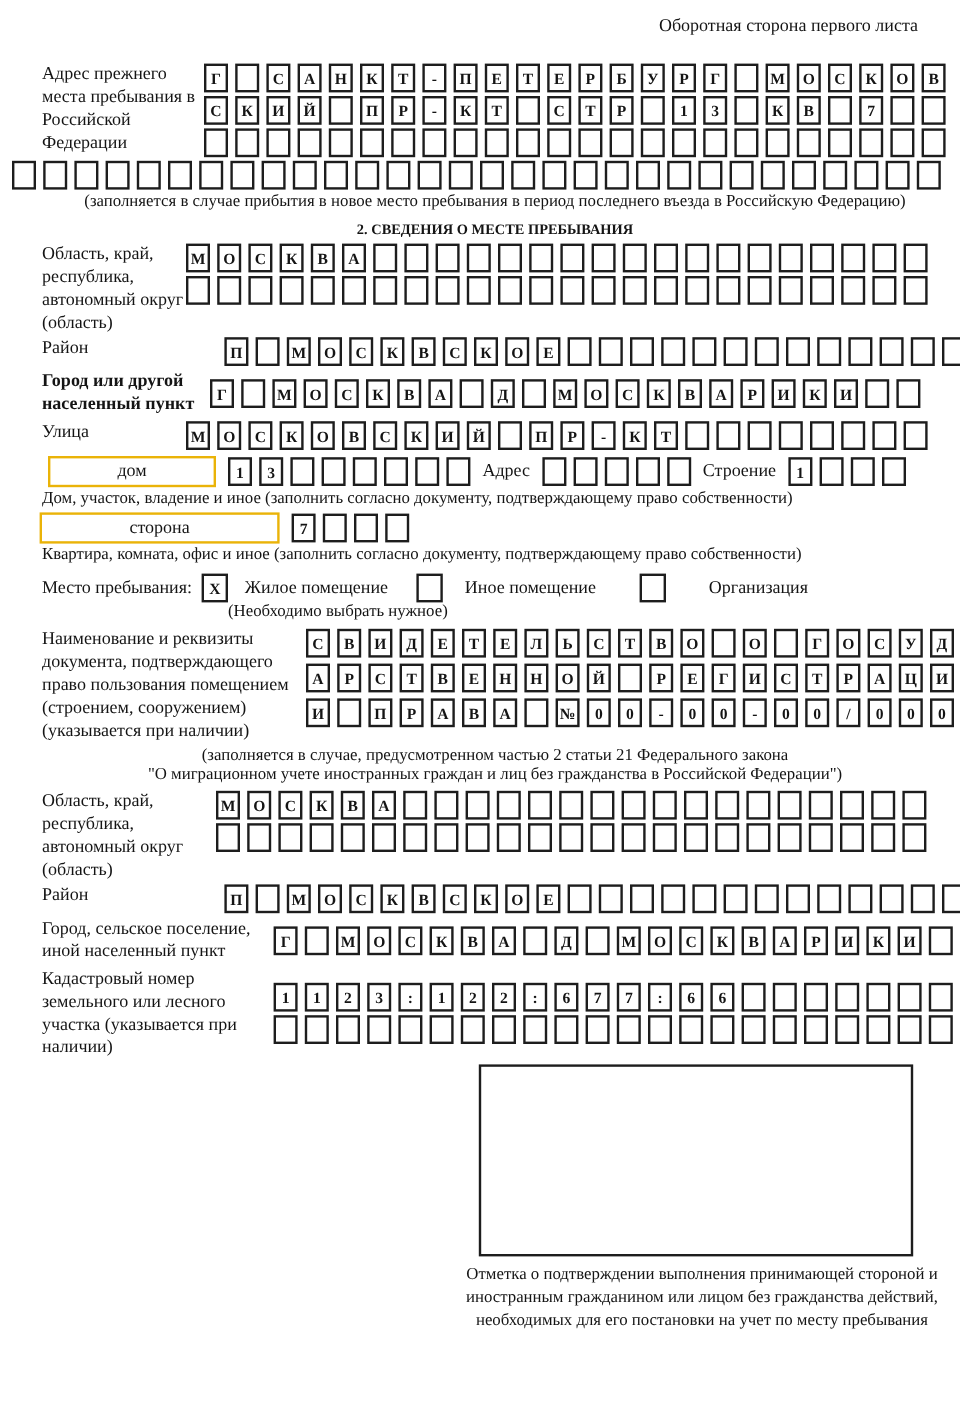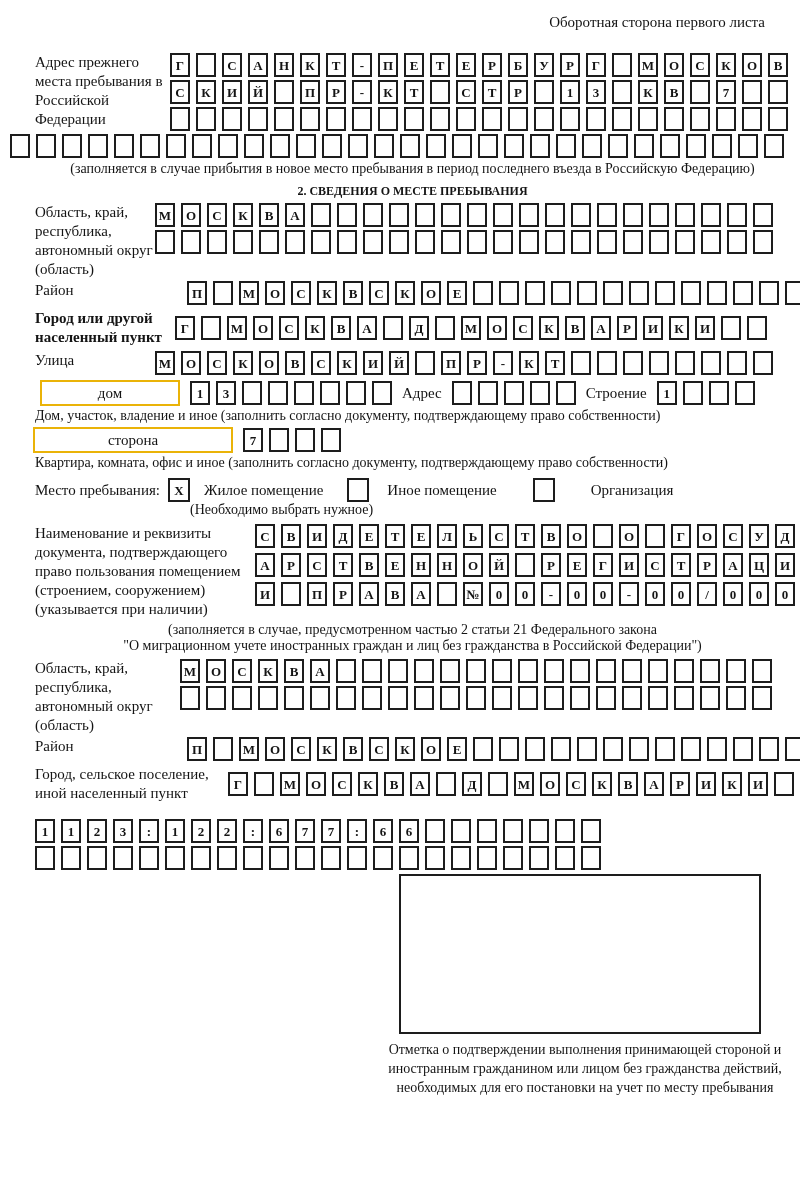--- a/index.html
+++ b/index.html
@@ -561,20 +561,21 @@
         <span class="cell">А</span>
         <span class="cell">Р</span>
         <span class="cell">И</span>
         <span class="cell">К</span>
         <span class="cell">И</span>
         <span class="cell"></span>
       </div>
   </div>
 
   <div class="frow mt4">
+    <div class="lbl w193">Кадастровый номер земельного или лесного участка (указывается при наличии)</div>
     <div class="rows" style="margin-top:12px;">
       <div class="cellrow">
           <span class="cell">1</span>
           <span class="cell">1</span>
           <span class="cell">2</span>
           <span class="cell">3</span>
           <span class="cell">:</span>
           <span class="cell">1</span>
           <span class="cell">2</span>
           <span class="cell">2</span>

